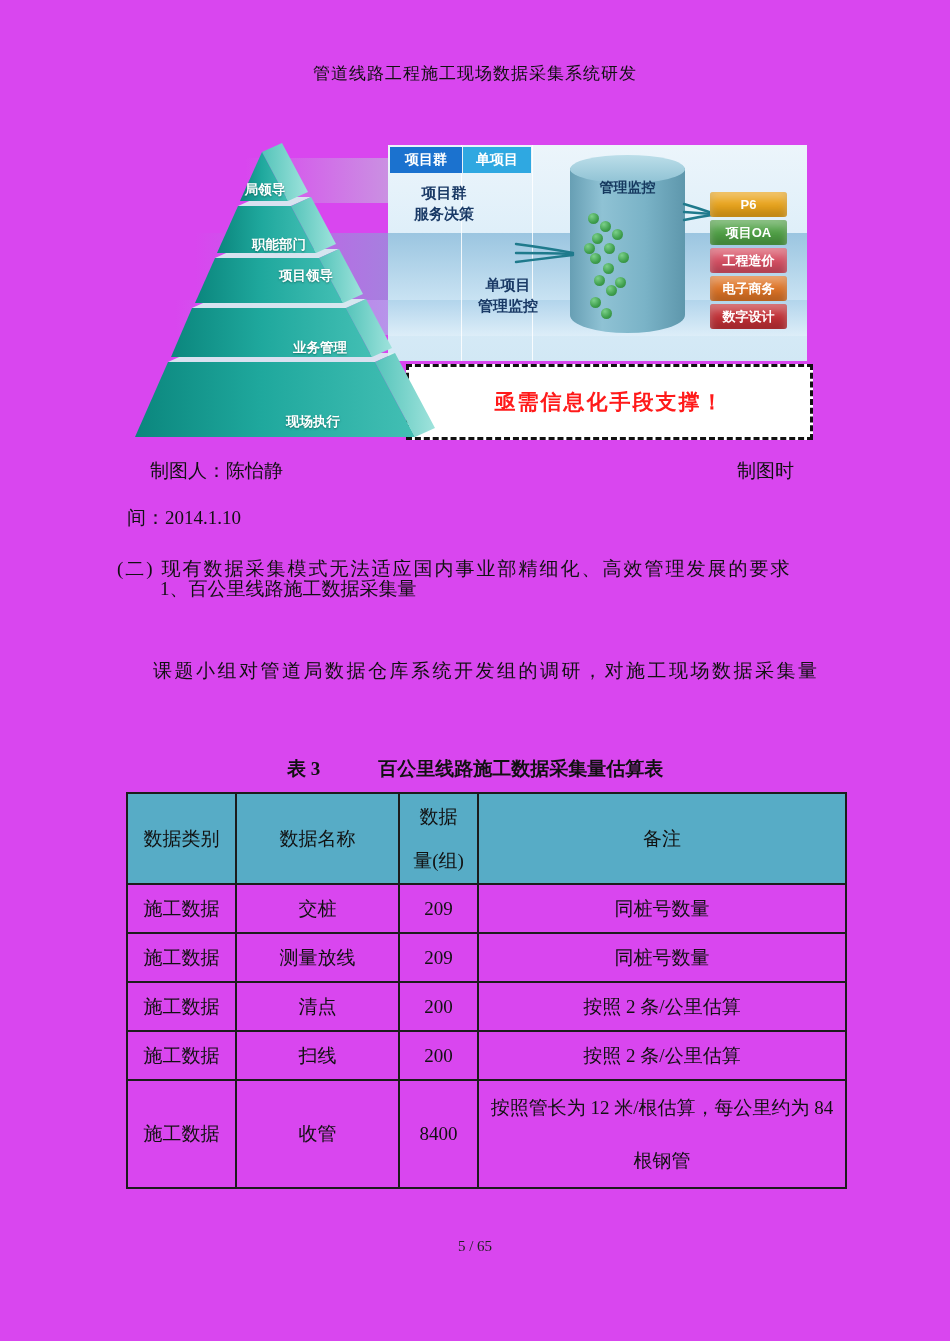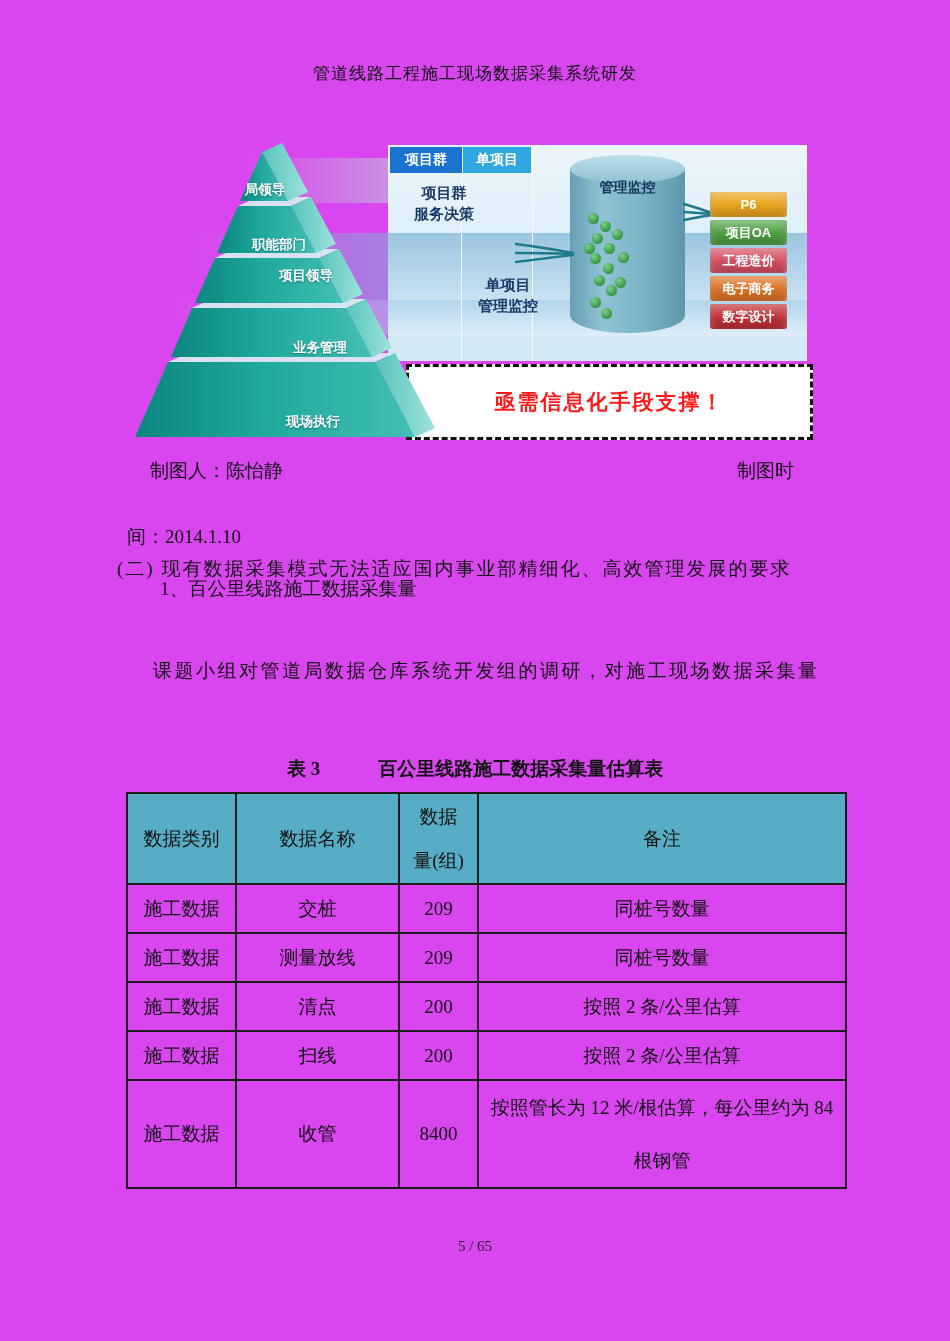--- a/index.html
+++ b/index.html
@@ -64,21 +64,21 @@
   .pl1 { left:84px;  top:53px; }
   .pl2 { left:98px;  top:108px; }
   .pl3 { left:125px; top:139px; }
   .pl4 { left:139px; top:195px;margin-top:16px; }
   .pl5 { left:132px; top:285px; }
 
   
   .tline { position:absolute; font-size:19px; }
   .cap1a { left:150px; top:458px; }
   .cap1b { left:737px; top:458px; }
-  .cap2  { left:127px; top:524px; }
+  .cap2  { left:127px; top:505px; }
   .h2    { left:117px; top:556px; letter-spacing:2px; }
   .sub   { left:160px; top:576px; }
   .p1    { left:153px; top:658px; letter-spacing:2.5px; }
   .p2    { left:115px; top:713px; letter-spacing:2.5px; }
 
   .tcap { position:absolute; left:0; top:756px; width:100%; text-align:center; font-weight:bold; font-size:19px; }
   .tcap .gap { display:inline-block; width:58px; }
 
   table.dtable { position:absolute; left:126px; top:792px; width:719px; border-collapse:collapse;
                  table-layout:fixed; font-size:19px; }

